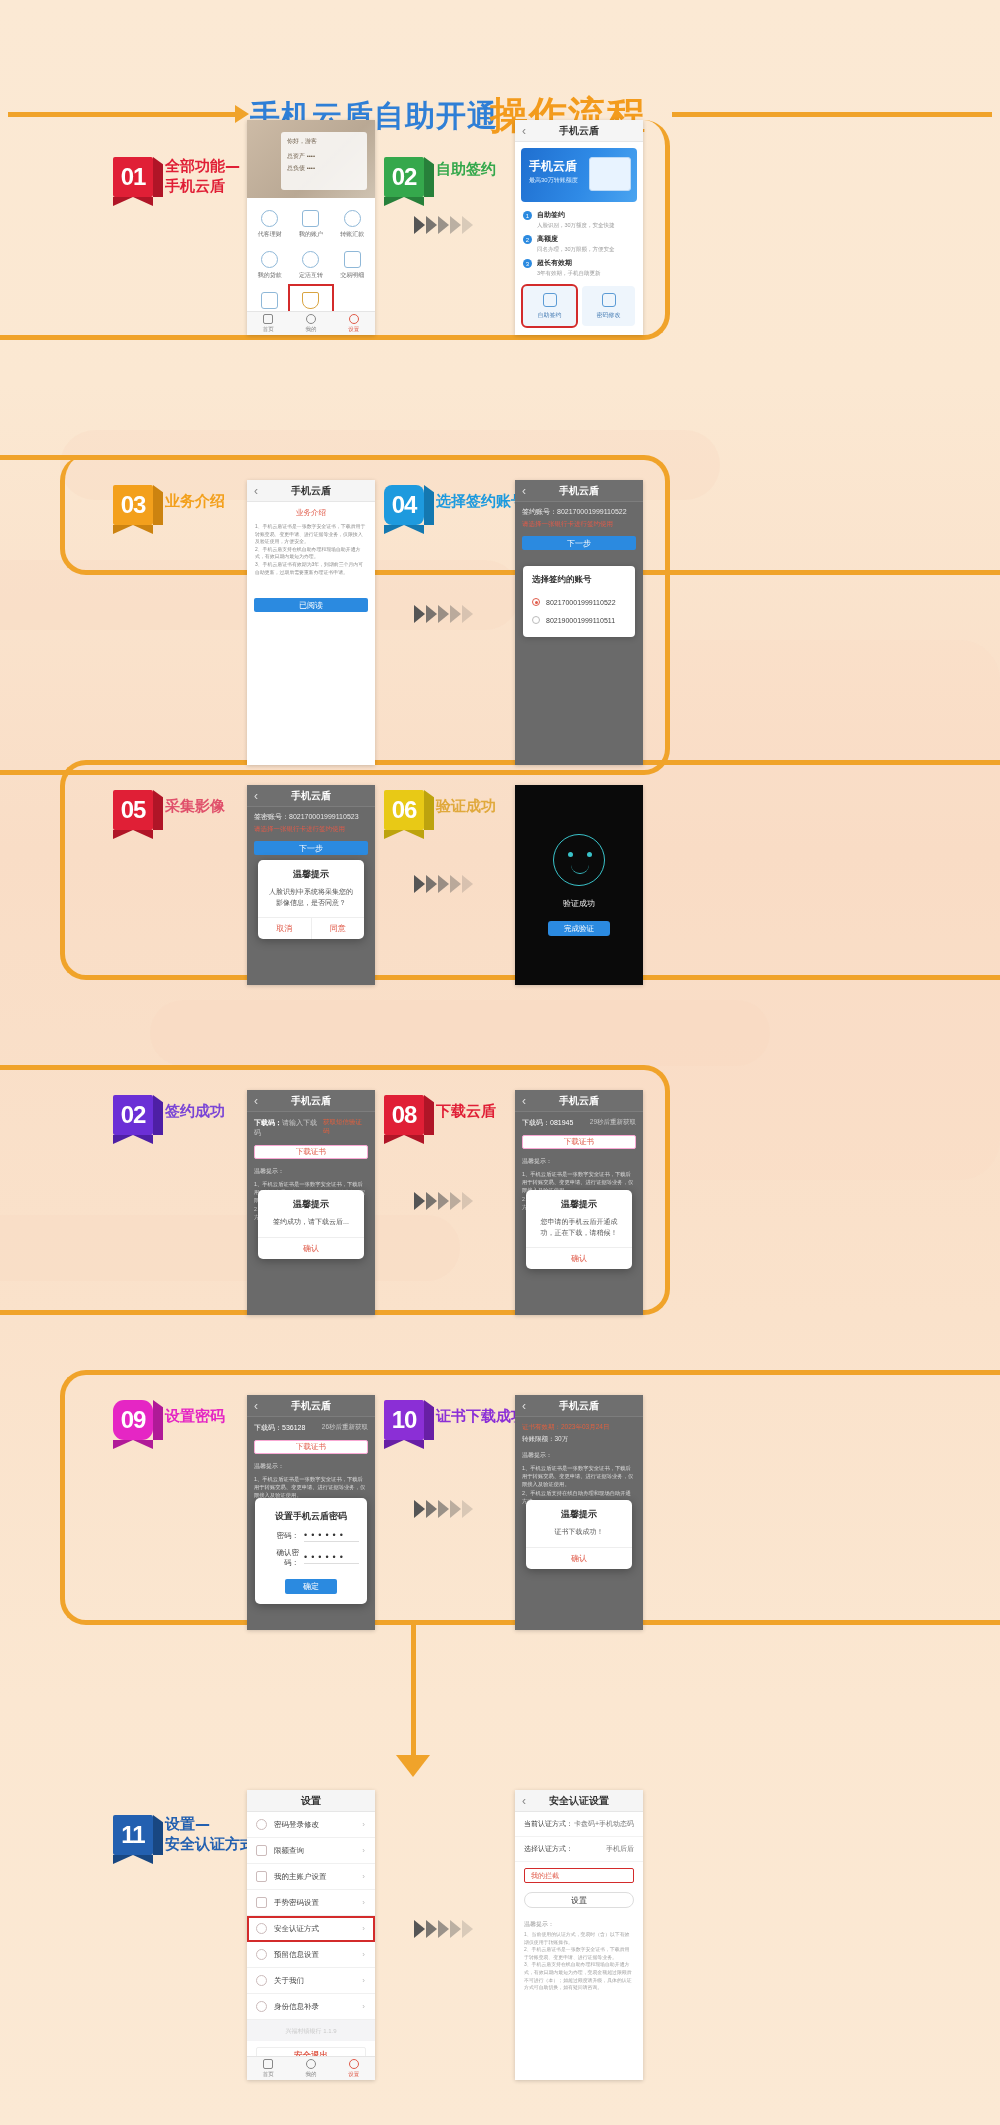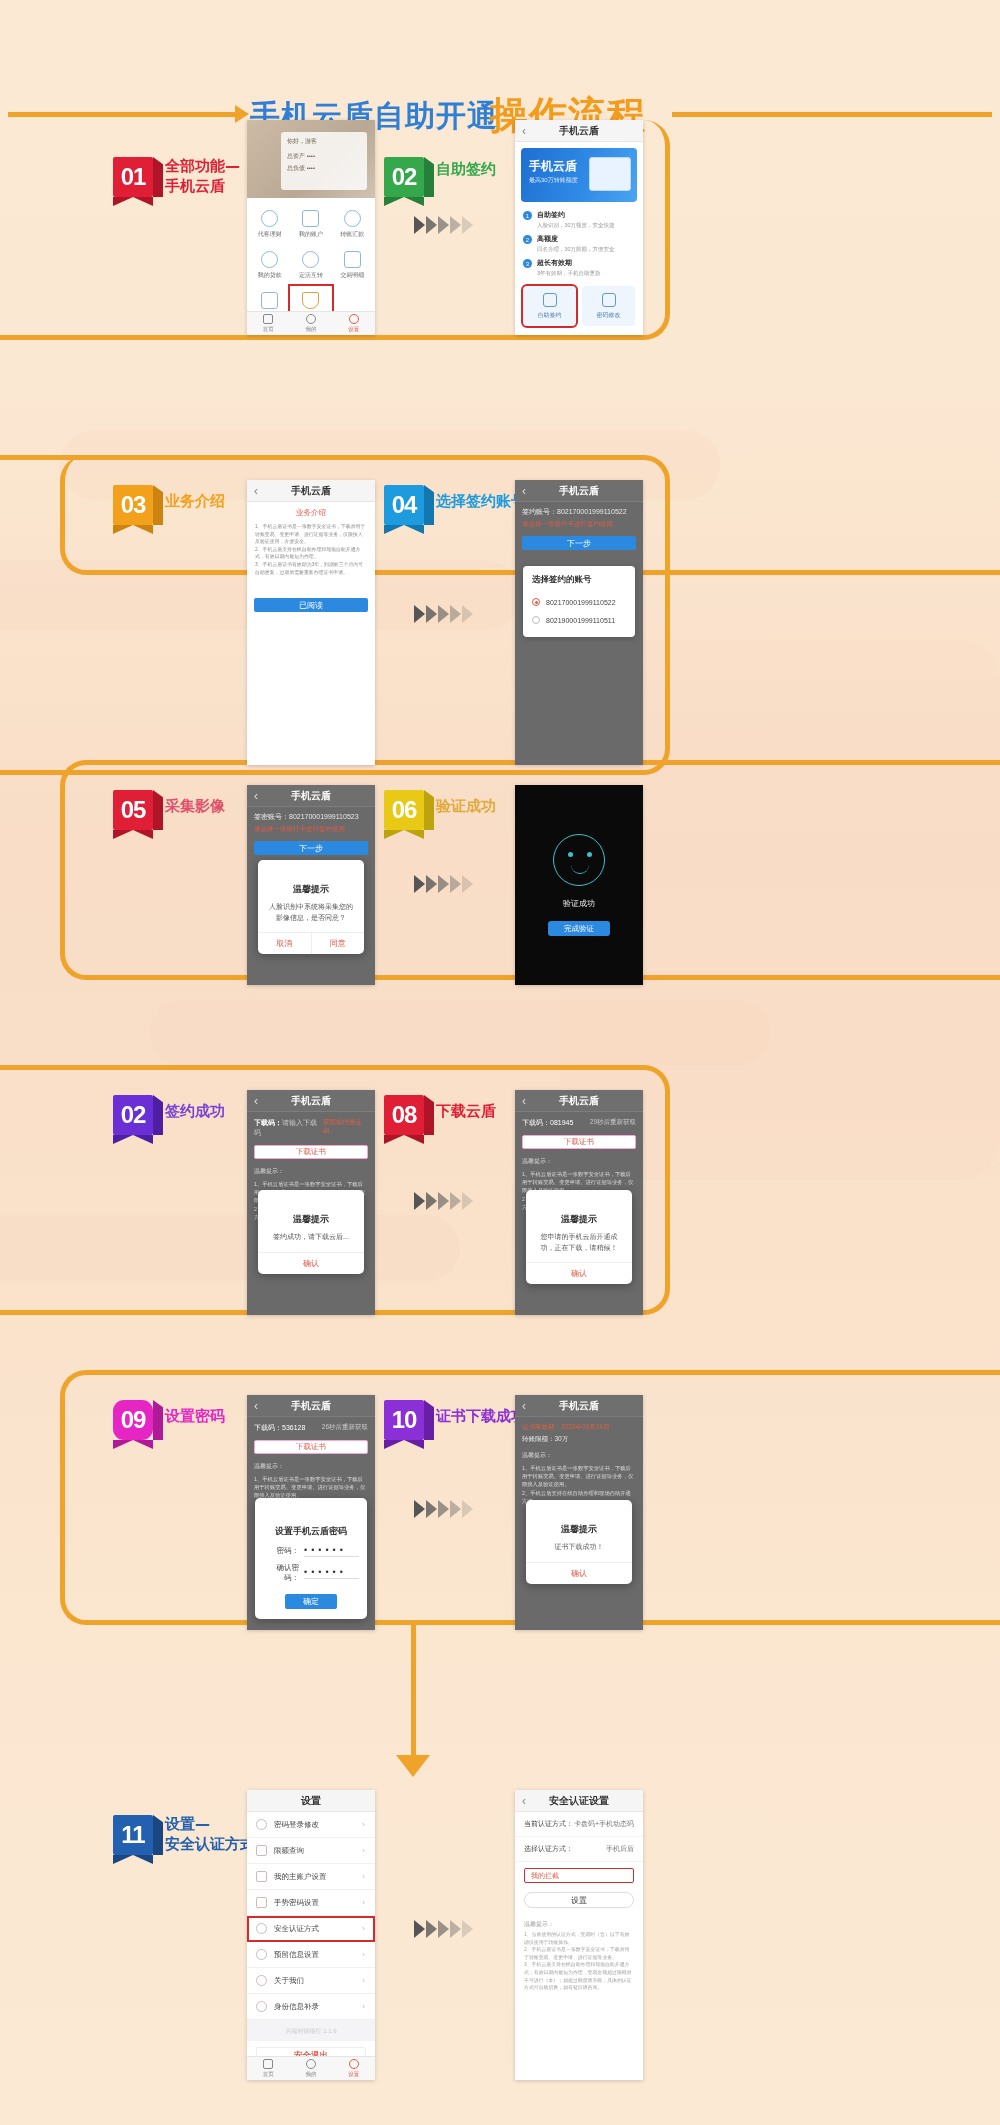--- a/index.html
+++ b/index.html
@@ -84,21 +84,21 @@
   .btn-blue { margin:5px 7px; height:14px; background:#2b8ae0; color:#fff; font-size:8px;
       display:flex; align-items:center; justify-content:center; border-radius:2px; }
   .btn-ghost { margin:5px 7px; height:14px; border:1px solid #f9a8d4; color:#e05b4a; font-size:7.5px;
       display:flex; align-items:center; justify-content:center; border-radius:2px; background:#fff; }
   .tips { font-size:5.3px; color:#ddd; padding:4px 7px; line-height:1.55; }
   .tips-dk { font-size:5.3px; color:#666; padding:4px 7px; line-height:1.55; }
 
   
   .dlg { position:absolute; left:50%; transform:translateX(-50%); background:#fff; border-radius:5px;
       box-shadow:0 2px 10px rgba(0,0,0,.3); overflow:hidden; }
-  .dlg-t { text-align:center; font-size:9px; font-weight:700; color:#333; padding:23px 6px 4px; }
+  .dlg-t { text-align:center; font-size:9px; font-weight:700; color:#333; padding:8px 6px 4px; }
   .dlg-b { text-align:center; font-size:7px; color:#555; padding:2px 10px 9px; line-height:1.5; }
   .dlg-acts { display:flex; border-top:1px solid #eee; }
   .dlg-acts div { flex:1; text-align:center; font-size:8px; color:#e05b4a; padding:5px 0; }
   .dlg-acts div+div { border-left:1px solid #eee; }
   .dlg-one { text-align:center; font-size:8px; color:#e05b4a; padding:5px 0; border-top:1px solid #eee; }
 
   
   .hero { height:78px; background:linear-gradient(135deg,#cdbba6,#b9a894 60%,#cfc3b2); position:relative; }
   .hero .card { position:absolute; left:34px; top:12px; right:8px; bottom:8px;
       background:rgba(255,255,255,.82); border-radius:3px; padding:5px 6px; }
@@ -342,21 +342,21 @@
   <div class="badge" style="left:113px;top:485px;">
     <div class="shadow"></div>
     <div class="face" style="background:#f3a01c;">03</div>
     <div class="flap" style="background:#cc8310;clip-path:polygon(0 0,100% 18%,100% 100%,0 100%);"></div>
     <div class="tail" style="color:#cc8310;"></div>
   </div>
   <div class="step-label" style="left:165px;top:492px;color:#f3a01c;">业务介绍</div>
 
   <div class="badge" style="left:384px;top:485px;">
     <div class="shadow"></div>
-    <div class="face" style="background:#1e9ade;">04</div>
+    <div class="face" style="background:#1e9ade;border-radius:8px;">04</div>
     <div class="flap" style="background:#1478b0;clip-path:polygon(0 0,100% 18%,100% 100%,0 100%);"></div>
     <div class="tail" style="color:#1478b0;"></div>
   </div>
   <div class="step-label" style="left:436px;top:492px;color:#1e9ade;">选择签约账号</div>
 
   <div class="phone" style="left:247px;top:480px;width:128px;height:285px;">
     <div class="ph-head">
       <span class="bk">‹</span>
       <span class="ph-title">手机云盾</span>
     </div>

